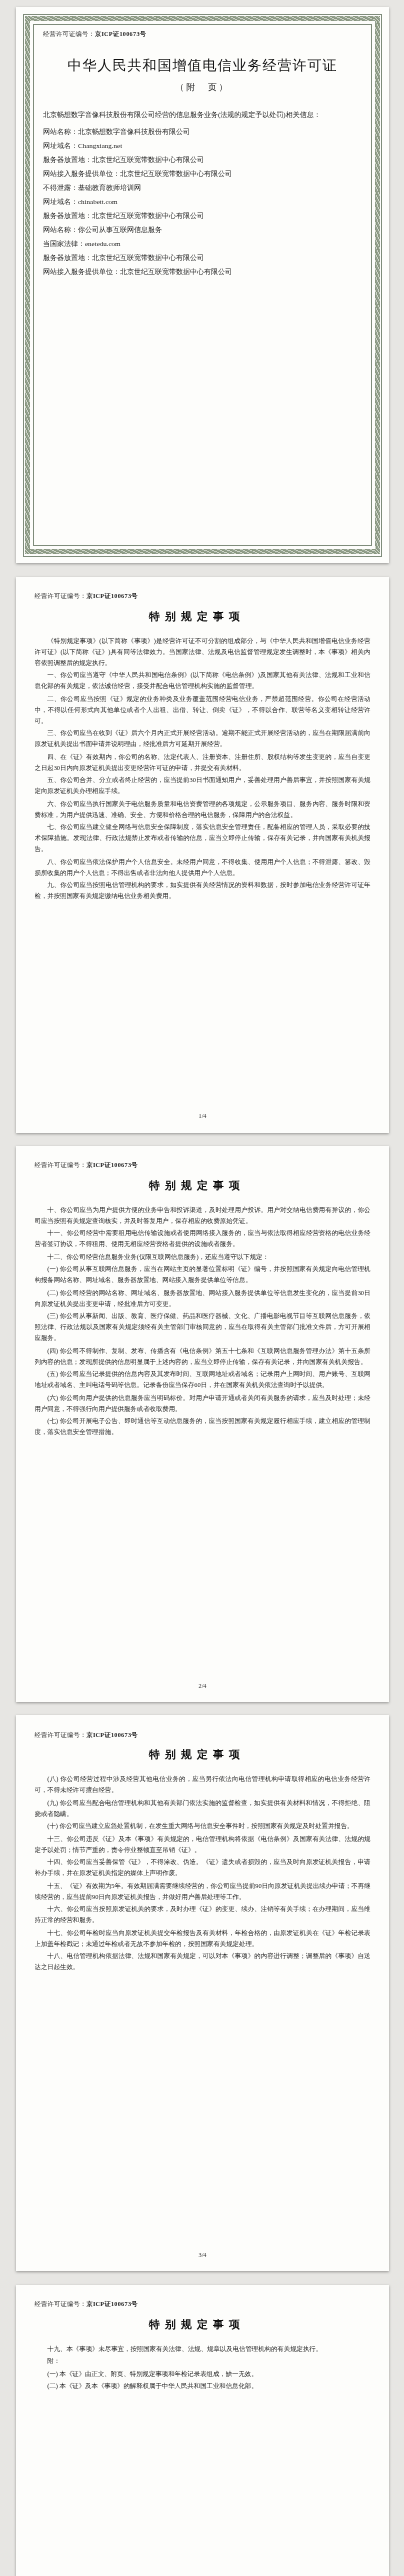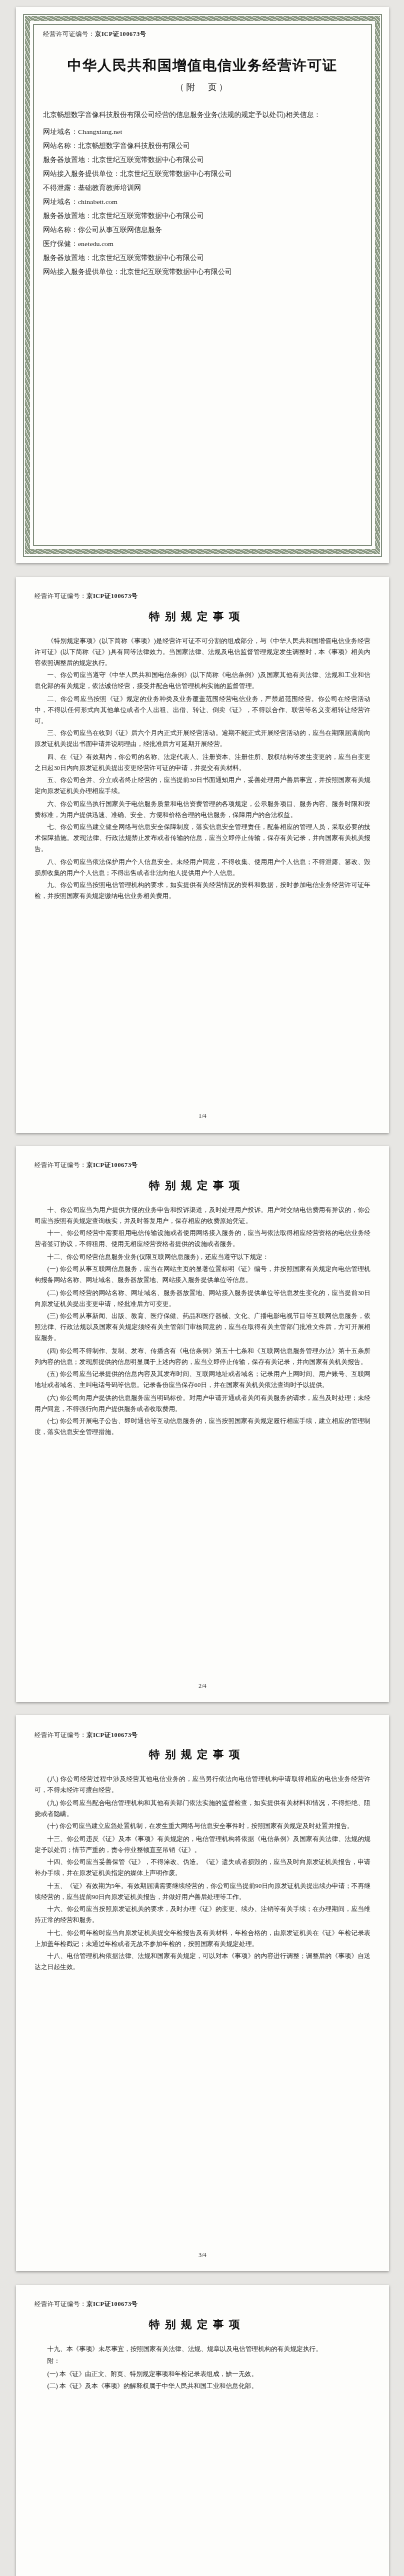--- a/index.html
+++ b/index.html
@@ -29,21 +29,21 @@
   .cert-content {
     position: absolute; inset: 23px 27px;
     color: #1d1d1d;
   }
   .lic-line { font-size: 6.2px; color: #262626; letter-spacing: 0.3px; }
   .lic-line .num { font-weight: bold; }
   .cert-title {
     margin-top: 17.5px;
     text-align: center;
     font-size: 14px;
-    font-weight: bold;
+    font-weight: normal;
     letter-spacing: 1px;
     color: #111;
   }
   .cert-sub {
     margin-top: 7.2px;
     text-align: center;
     font-size: 8.8px;
     font-weight: normal;
     letter-spacing: 2.1px;
   }
@@ -86,29 +86,29 @@
 <div class="page">
   <div class="frame-outer"></div>
   <div class="frame-band"></div>
   <div class="frame-inner"></div>
   <div class="cert-content">
     <div class="lic-line"><span>经营许可证编号：</span><span class="num">京ICP证100673号</span></div>
     <h1 class="cert-title">中华人民共和国增值电信业务经营许可证</h1>
     <div class="cert-sub">（附　页）</div>
     <p class="cert-intro">北京畅想数字音像科技股份有限公司经营的信息服务业务(法规的规定予以处罚)相关信息：</p>
     <div class="cert-lines">
+        <div class="cert-line">网站名称：北京畅想数字音像科技股份有限公司</div>
         <div class="cert-line">网址域名：Changxiang.net</div>
-        <div class="cert-line">网站名称：北京畅想数字音像科技股份有限公司</div>
         <div class="cert-line">服务器放置地：北京世纪互联宽带数据中心有限公司</div>
         <div class="cert-line">网站接入服务提供单位：北京世纪互联宽带数据中心有限公司</div>
         <div class="cert-line">不得泄露：基础教育教师培训网</div>
         <div class="cert-line">网址域名：chinabett.com</div>
         <div class="cert-line">服务器放置地：北京世纪互联宽带数据中心有限公司</div>
         <div class="cert-line">网站名称：你公司从事互联网信息服务</div>
-        <div class="cert-line">医疗保健：enetedu.com</div>
+        <div class="cert-line">当国家法律：enetedu.com</div>
         <div class="cert-line">服务器放置地：北京世纪互联宽带数据中心有限公司</div>
         <div class="cert-line">网站接入服务提供单位：北京世纪互联宽带数据中心有限公司</div>
       </div>
   </div>
 </div>
 
 <div class="page">
   <div class="prov-header"><span>经营许可证编号：</span><span class="num">京ICP证100673号</span></div>
   <h2 class="prov-title">特别规定事项</h2>
   <div class="prov-body">

